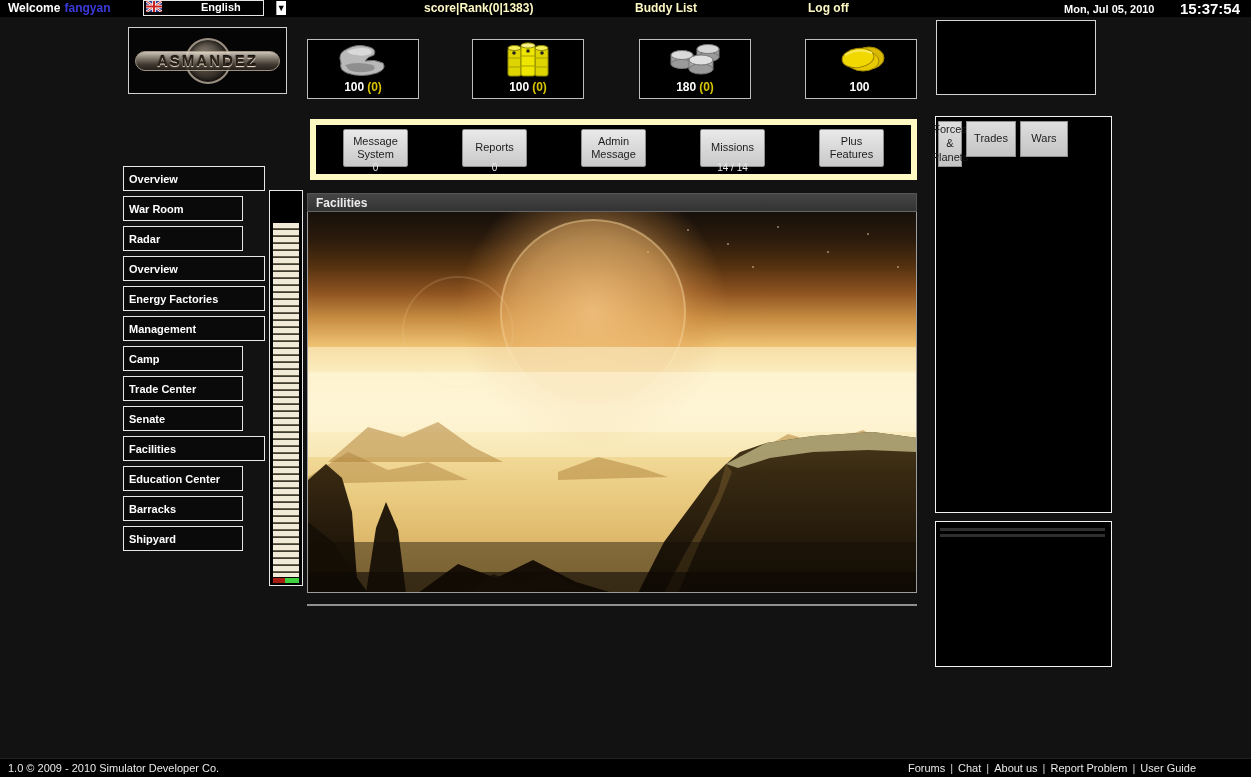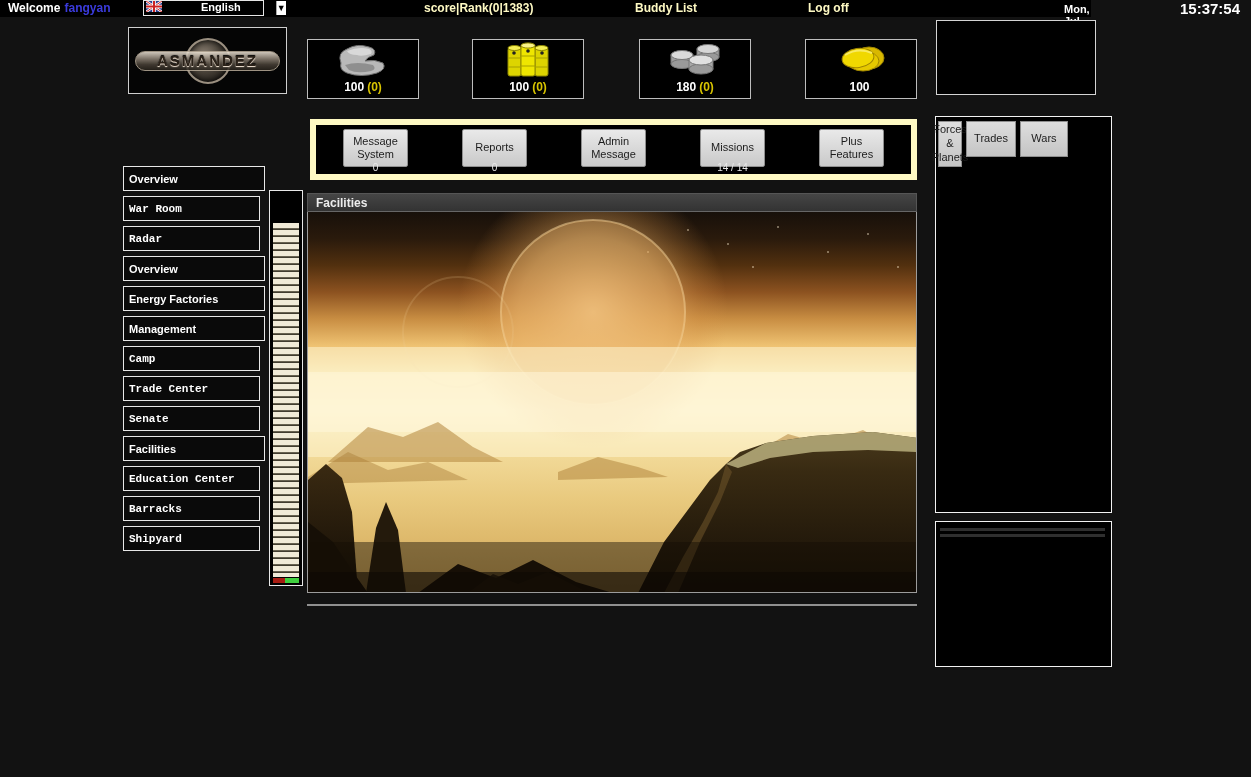--- a/index.html
+++ b/index.html
@@ -1,20 +1,20 @@
 <!DOCTYPE html>
 <html><head>
 <meta charset="utf-8">
 <style>
   * { margin:0; padding:0; box-sizing:border-box; }
   body { background:#000; font-family:"Liberation Sans", sans-serif; }
   #app { position:relative; width:1251px; height:777px; background:#121212; overflow:hidden; }
 
   
-  .topbar { position:absolute; top:0; left:0; width:1091px; height:17px; background:#000; color:#fff; }
+  .topbar { position:absolute; top:0; left:0; width:1251px; height:17px; background:#000; color:#fff; }
   .welcome { position:absolute; left:8px; top:1px; font-size:12px; font-weight:bold; }
   .welcome .uname { color:#3b3bdd; margin-left:4px; }
   .lang-select { position:absolute; left:143px; top:0px; width:121px; height:16px; background:#000;
                  border:1px solid #e6e6e6; display:flex; align-items:flex-start; cursor:pointer;gap:35px; }
   .lang-select .flag { width:16px; height:11px; margin-left:2px; flex:0 0 auto; }
   .lang-select .lang-label { color:#fff; font-size:11px; font-weight:bold; margin-left:4px; flex:1; }
   .lang-arrow { width:18px; height:14px; background:#fff; border-left:1px solid #aaa;
                 display:flex; align-items:center; justify-content:center; font-size:9px; color:#000; }
   .tb-link { position:absolute; top:1px; font-size:12px; font-weight:bold; color:#fef9c3; cursor:pointer; }
   .score { left:424px; }
@@ -49,21 +49,21 @@
   .btn-col { flex:1; position:relative; display:flex; flex-direction:column; align-items:center; }
   .menu-btn { margin-top:4px; width:65px; height:38px; background:linear-gradient(#e9e9e9,#c9c9c9);
               border:1px solid #8f8f8f; border-radius:2px; font-family:"Liberation Sans",sans-serif;
               font-size:11px; color:#1c1c1c; line-height:1.2; cursor:pointer; }
   .btn-count { position:absolute; bottom:1px; font-size:10px; color:#e8e8e8; }
 
   
   .side-item { position:absolute; left:123px; height:25px; background:#0a0a0a; border:1px solid #e8e8e8;
                color:#fff; font-size:11px; font-weight:bold; display:flex; align-items:center;
                padding-left:5px; cursor:pointer; }
-  .side-item.wide { width:142px; } .side-item.narrow { width:137px;font-family:Liberation Mono, monospace; }
+  .side-item.wide { width:142px; } .side-item.narrow { width:120px; }
 
   
   .meter { position:absolute; left:269px; top:190px; width:34px; height:396px; background:#000;
            border:1px solid #e8e8e8; }
   .meter-stripes { position:absolute; left:3px; right:3px; top:32px; bottom:8px;
      background:repeating-linear-gradient(to bottom, #f0ead7 0px, #f0ead7 5px, #7a7462 5px, #55503f 6px, #2c291f 7px); }
   .meter-red { position:absolute; left:3px; bottom:2px; width:14px; height:5px; background:#a81c12; }
   .meter-green { position:absolute; right:3px; bottom:2px; width:14px; height:5px; background:#3fcf3f; }
 
   
@@ -342,14 +342,20 @@
       <div class="rt-tab t1">Trades</div>
       <div class="rt-tab t2">Wars</div>
     </div>
   </div>
 
   <div class="rt-lower-panel">
     <div class="rt-line l1"></div>
     <div class="rt-line l2"></div>
   </div>
 
+  <div class="footer">
+    <span class="copyright">1.0 © 2009 - 2010 Simulator Developer Co.</span>
+    <span class="foot-links">
+      <span class="flink">Forums</span><span class="fsep">|</span><span class="flink">Chat</span><span class="fsep">|</span><span class="flink">About us</span><span class="fsep">|</span><span class="flink">Report Problem</span><span class="fsep">|</span><span class="flink">User Guide</span>
+    </span>
+  </div>
 
 </div>
 
 </body></html>

